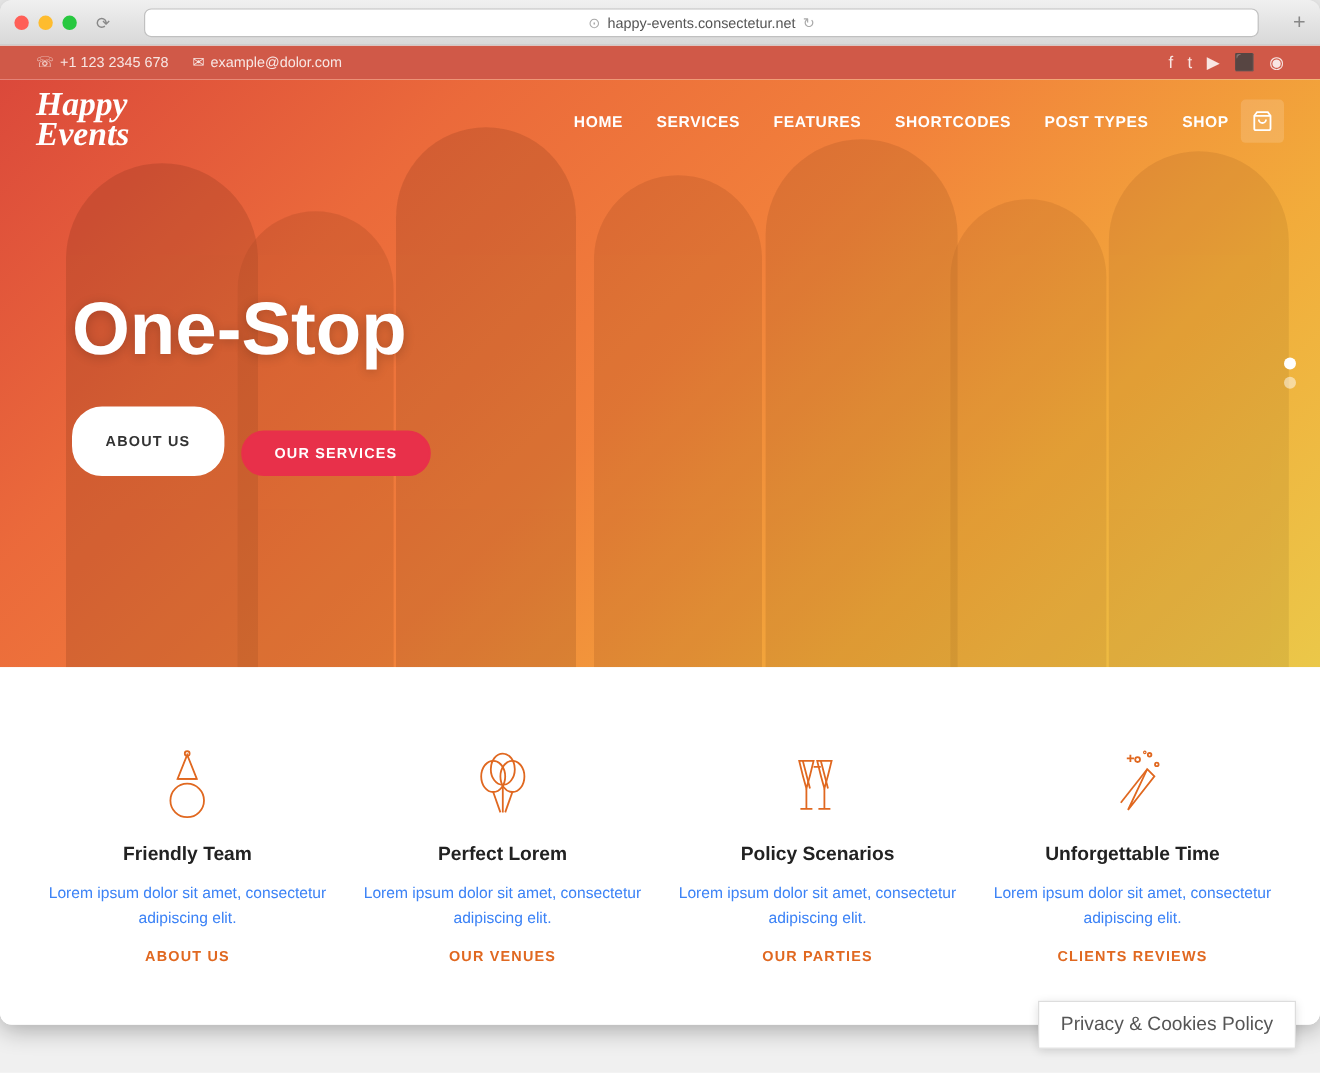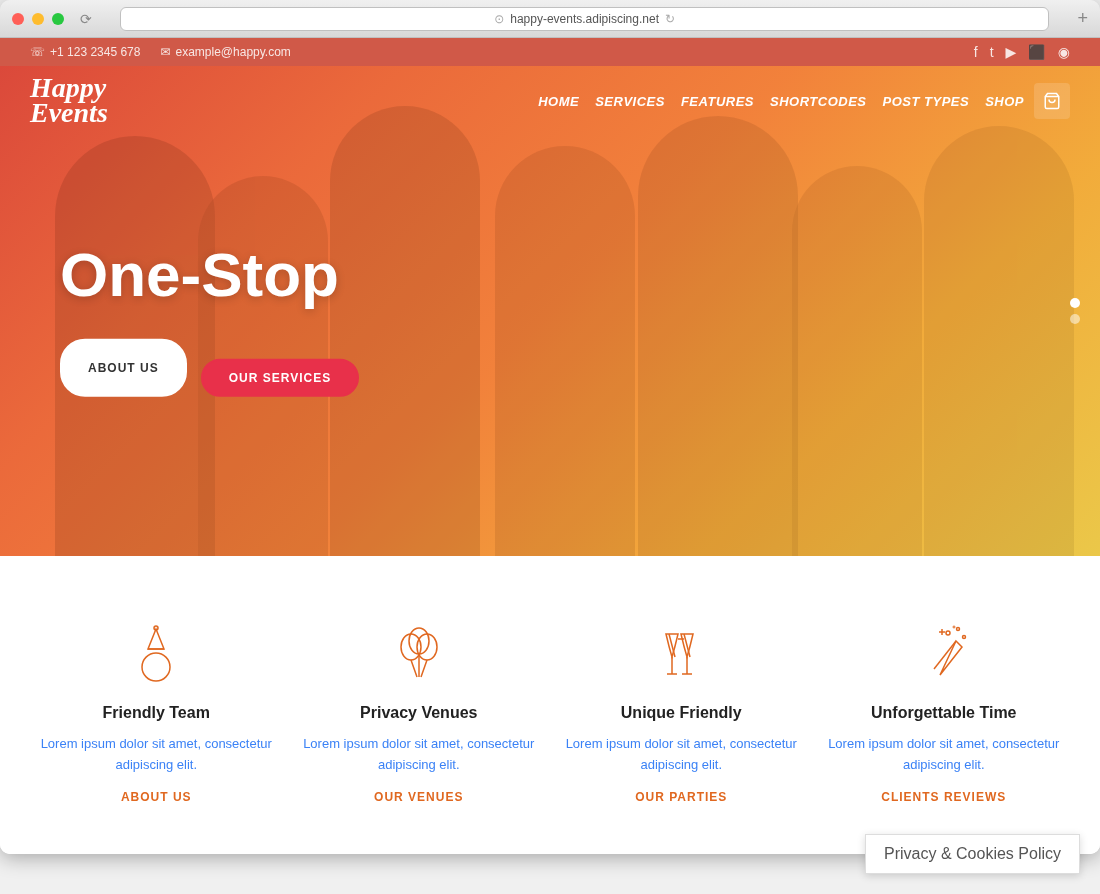--- a/index.html
+++ b/index.html
@@ -116,23 +116,22 @@
       font-size: 28px;
       font-weight: bold;
       flex: 1;
     }
     .logo span {
       display: block;
       line-height: 1.1;
     }
     .nav {
       display: flex;
-      gap: 16px;
-      align-items: center;
-      font-style: italic;
+      gap: 28px;
+      align-items: center;
     }
     .nav-item {
       color: white;
       font-size: 13px;
       font-weight: 600;
       letter-spacing: 0.5px;
       text-transform: uppercase;
       cursor: pointer;
       text-decoration: none;
     }
@@ -282,38 +281,38 @@
 
 <div class="browser-chrome">
 
   <div class="browser-titlebar">
     <div class="browser-dot dot-red"></div>
     <div class="browser-dot dot-yellow"></div>
     <div class="browser-dot dot-green"></div>
     <div style="font-size:14px;color:#888;margin-left:8px;">⟳</div>
     <div class="browser-addressbar">
       <span style="color:#aaa;margin-right:6px;">⊙</span>
-      <span>happy-events.adipiscing.net</span>
+      <span>happy-events.consectetur.net</span>
       <span style="color:#aaa;margin-left:6px;">↻</span>
     </div>
     <div class="browser-tab-plus">+</div>
   </div>
 
   <div class="browser-content">
     <div class="website">
 
       <div class="topbar">
         <div class="topbar-left">
           <div class="topbar-info">
             <span>☏</span>
             <span>+1 123 2345 678</span>
           </div>
           <div class="topbar-info">
             <span>✉</span>
-            <span>example@happy.com</span>
+            <span>example@dolor.com</span>
           </div>
         </div>
         <div class="topbar-right">
           <span class="social-icon">f</span>
           <span class="social-icon">t</span>
           <span class="social-icon">▶</span>
           <span class="social-icon">⬛</span>
           <span class="social-icon">◉</span>
         </div>
       </div>
@@ -396,39 +395,39 @@
 
               <ellipse cx="22" cy="28" rx="10" ry="13" stroke="#e06820" stroke-width="1.5" fill="none"></ellipse>
               <ellipse cx="38" cy="28" rx="10" ry="13" stroke="#e06820" stroke-width="1.5" fill="none"></ellipse>
               <ellipse cx="30" cy="22" rx="10" ry="13" stroke="#e06820" stroke-width="1.5" fill="none"></ellipse>
 
               <line x1="22" y1="41" x2="28" y2="58" stroke="#e06820" stroke-width="1.5"></line>
               <line x1="38" y1="41" x2="32" y2="58" stroke="#e06820" stroke-width="1.5"></line>
               <line x1="30" y1="35" x2="30" y2="58" stroke="#e06820" stroke-width="1.5"></line>
             </svg>
           </div>
-          <div class="feature-title">Privacy Venues</div>
+          <div class="feature-title">Perfect Lorem</div>
           <div class="feature-desc">Lorem ipsum dolor sit amet, consectetur adipiscing elit.</div>
           <a class="feature-link">OUR VENUES</a>
         </div>
 
         <div class="feature-card">
           <div class="feature-icon">
             <svg width="60" height="65" viewBox="0 0 60 65">
 
               <path d="M18,15 L24,38 M21,38 L21,55 M16,55 L26,55" stroke="#e06820" stroke-width="1.5" fill="none"></path>
               <path d="M15,15 Q18,28 21,38 Q24,28 27,15 Z" stroke="#e06820" stroke-width="1.5" fill="none"></path>
 
               <path d="M33,15 L39,38 M36,38 L36,55 M31,55 L41,55" stroke="#e06820" stroke-width="1.5" fill="none"></path>
               <path d="M30,15 Q33,28 36,38 Q39,28 42,15 Z" stroke="#e06820" stroke-width="1.5" fill="none"></path>
 
               <line x1="27" y1="20" x2="33" y2="20" stroke="#e06820" stroke-width="1.5"></line>
             </svg>
           </div>
-          <div class="feature-title">Unique Friendly</div>
+          <div class="feature-title">Policy Scenarios</div>
           <div class="feature-desc">Lorem ipsum dolor sit amet, consectetur adipiscing elit.</div>
           <a class="feature-link">OUR PARTIES</a>
         </div>
 
         <div class="feature-card">
           <div class="feature-icon">
             <svg width="60" height="65" viewBox="0 0 60 65">
 
               <path d="M20,50 L42,22" stroke="#e06820" stroke-width="1.5" fill="none"></path>
               <path d="M42,22 L48,28 L26,56 Z" stroke="#e06820" stroke-width="1.5" fill="none"></path>

